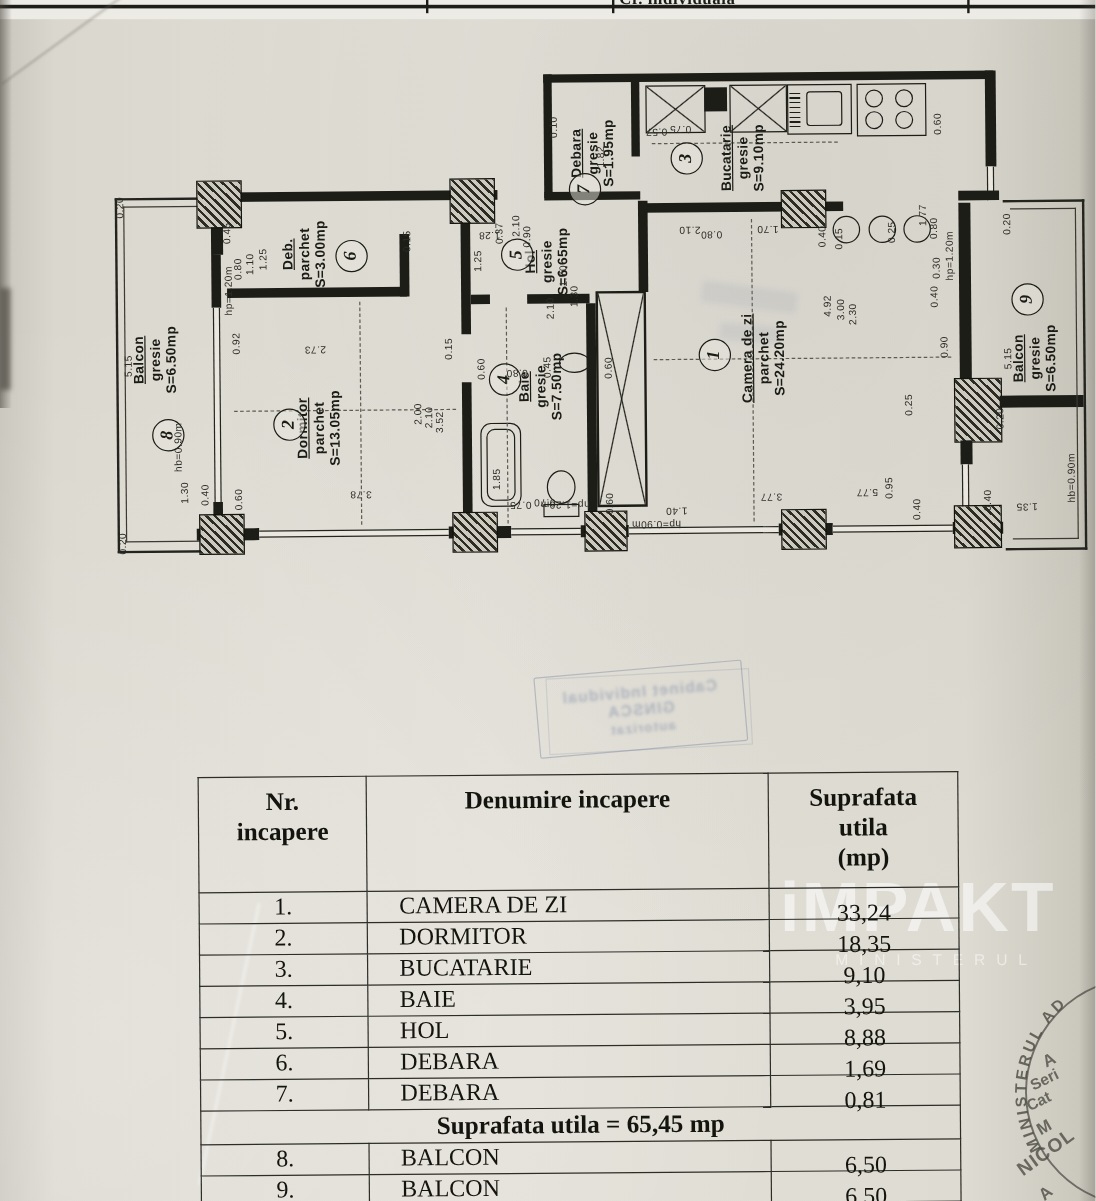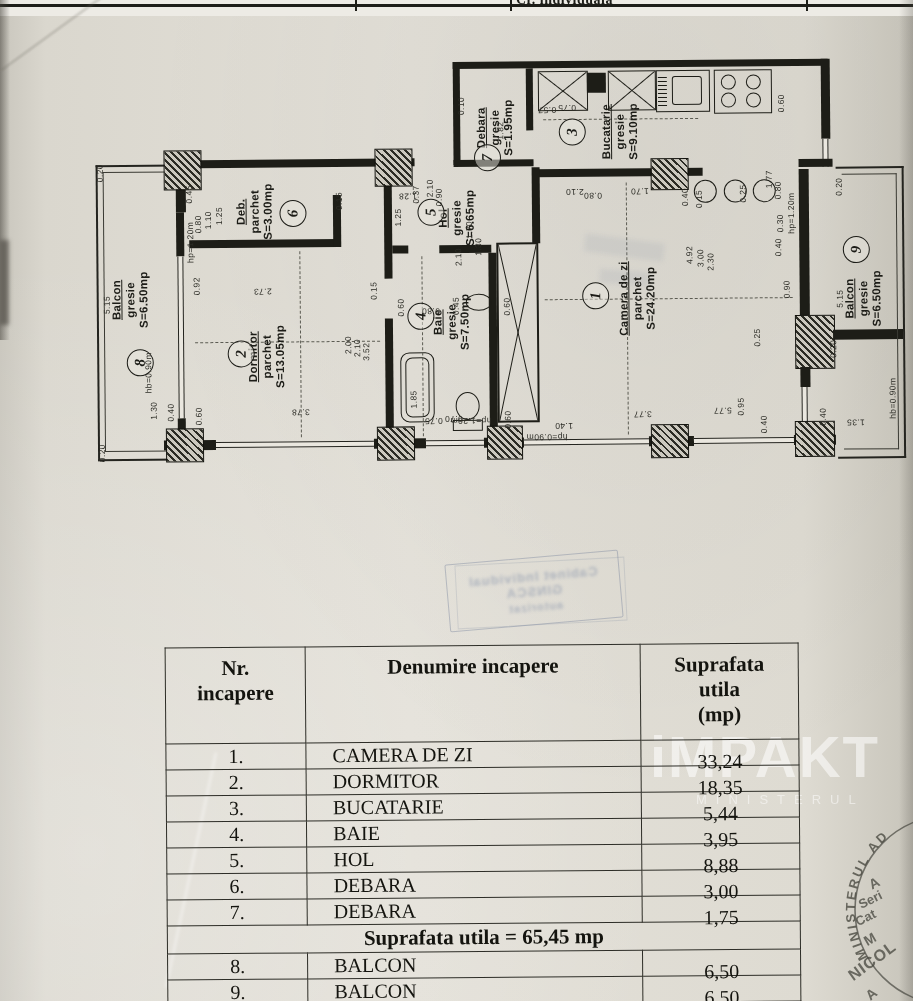--- a/index.html
+++ b/index.html
@@ -375,41 +375,41 @@
           <td class="c-area"><span>33,24</span></td>
         </tr>
         <tr>
           <td class="c-nr">2.</td>
           <td class="c-name">DORMITOR</td>
           <td class="c-area"><span>18,35</span></td>
         </tr>
         <tr>
           <td class="c-nr">3.</td>
           <td class="c-name">BUCATARIE</td>
-          <td class="c-area"><span>5,44</span></td>
+          <td class="c-area"><span>9,10</span></td>
         </tr>
         <tr>
           <td class="c-nr">4.</td>
           <td class="c-name">BAIE</td>
           <td class="c-area"><span>3,95</span></td>
         </tr>
         <tr>
           <td class="c-nr">5.</td>
           <td class="c-name">HOL</td>
           <td class="c-area"><span>8,88</span></td>
         </tr>
         <tr>
           <td class="c-nr">6.</td>
           <td class="c-name">DEBARA</td>
-          <td class="c-area"><span>3,00</span></td>
+          <td class="c-area"><span>1,69</span></td>
         </tr>
         <tr>
           <td class="c-nr">7.</td>
           <td class="c-name">DEBARA</td>
-          <td class="c-area"><span>1,75</span></td>
+          <td class="c-area"><span>0,81</span></td>
         </tr>
         <tr>
           <td colspan="3" class="sumcell">Suprafata utila = 65,45 mp</td>
         </tr>
         <tr>
           <td class="c-nr">8.</td>
           <td class="c-name">BALCON</td>
           <td class="c-area"><span>6,50</span></td>
         </tr>
         <tr>

